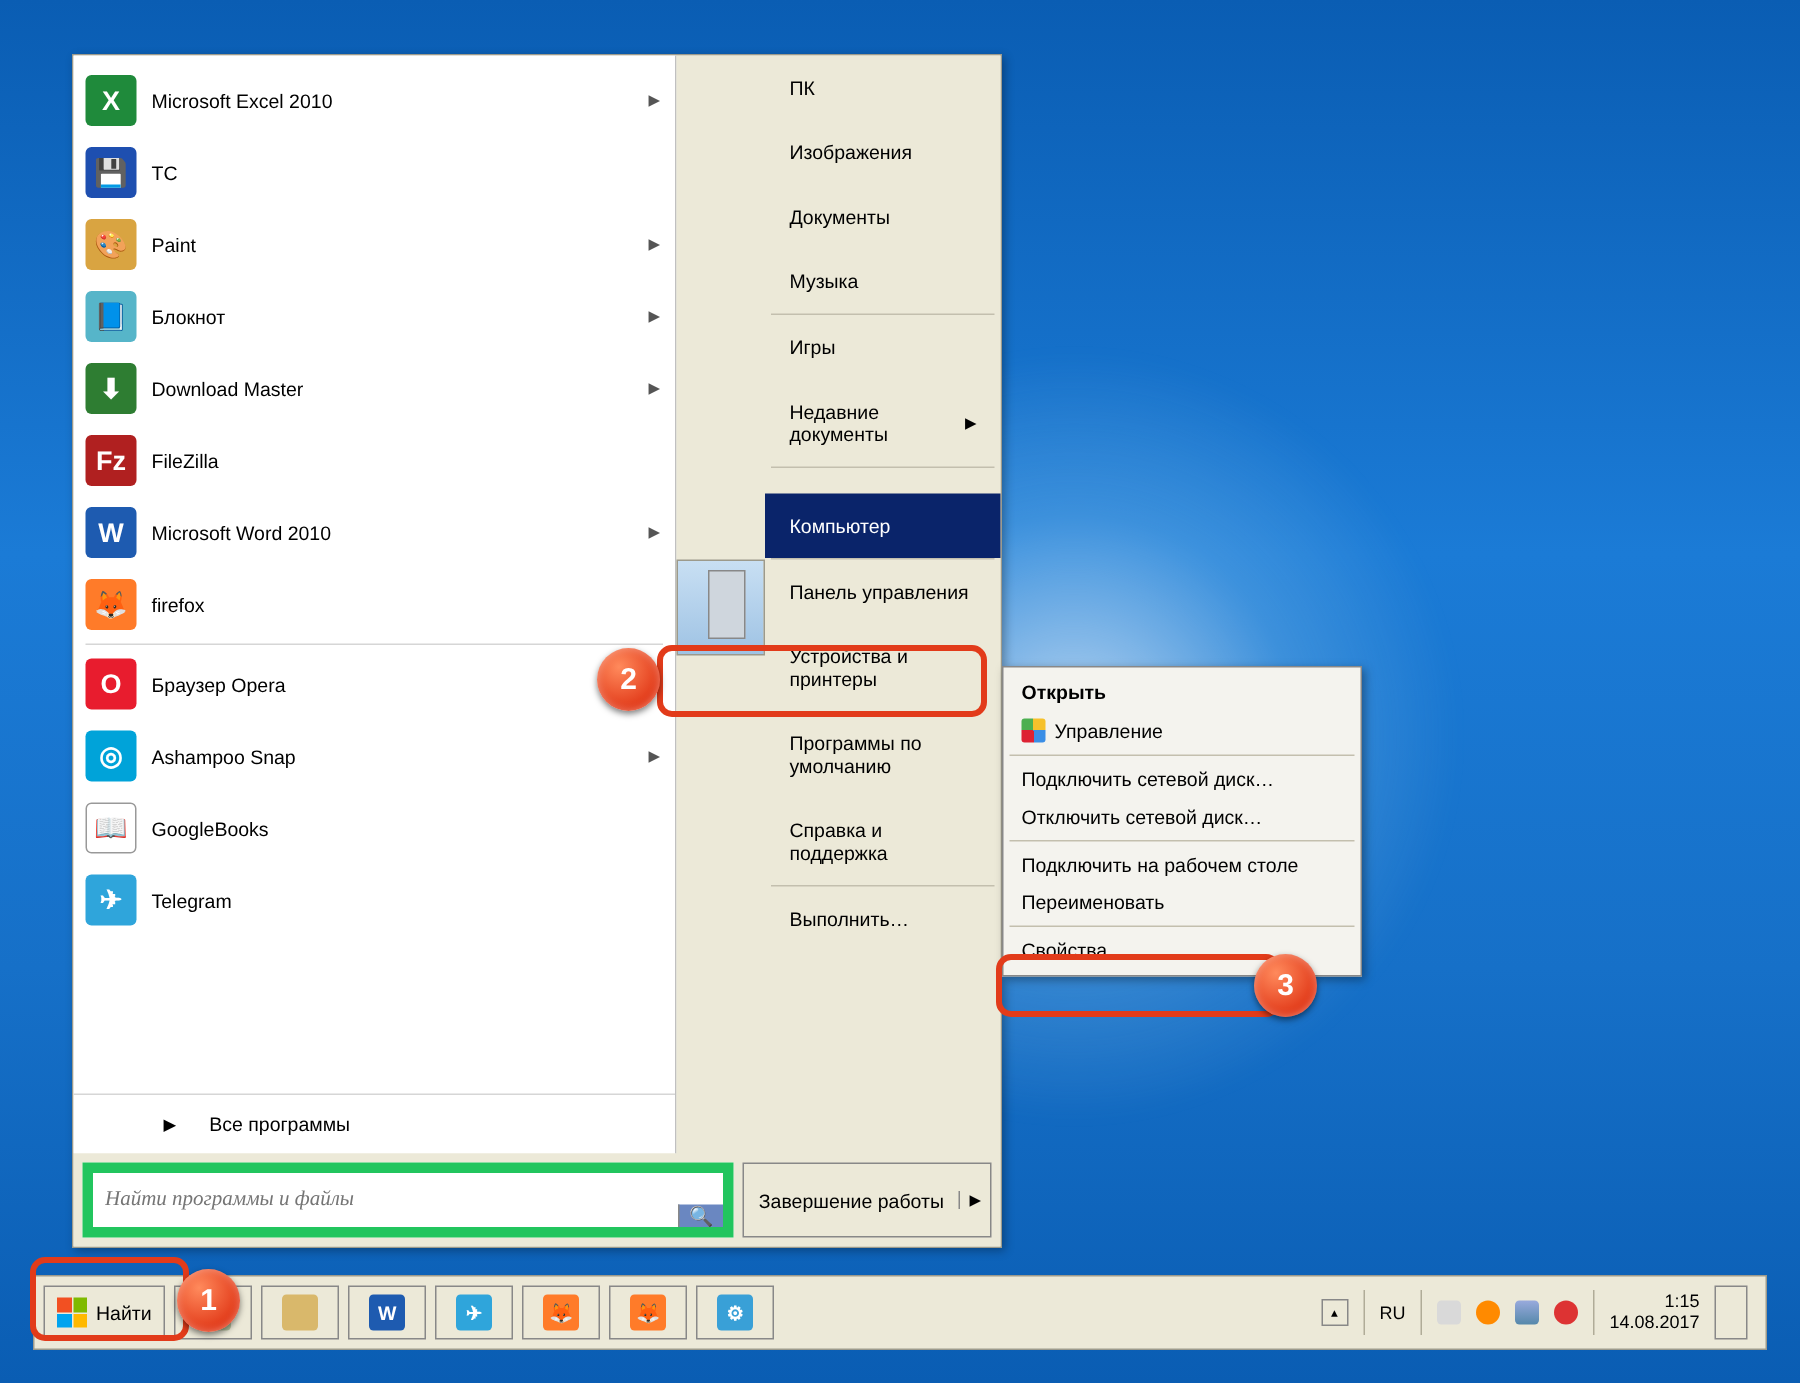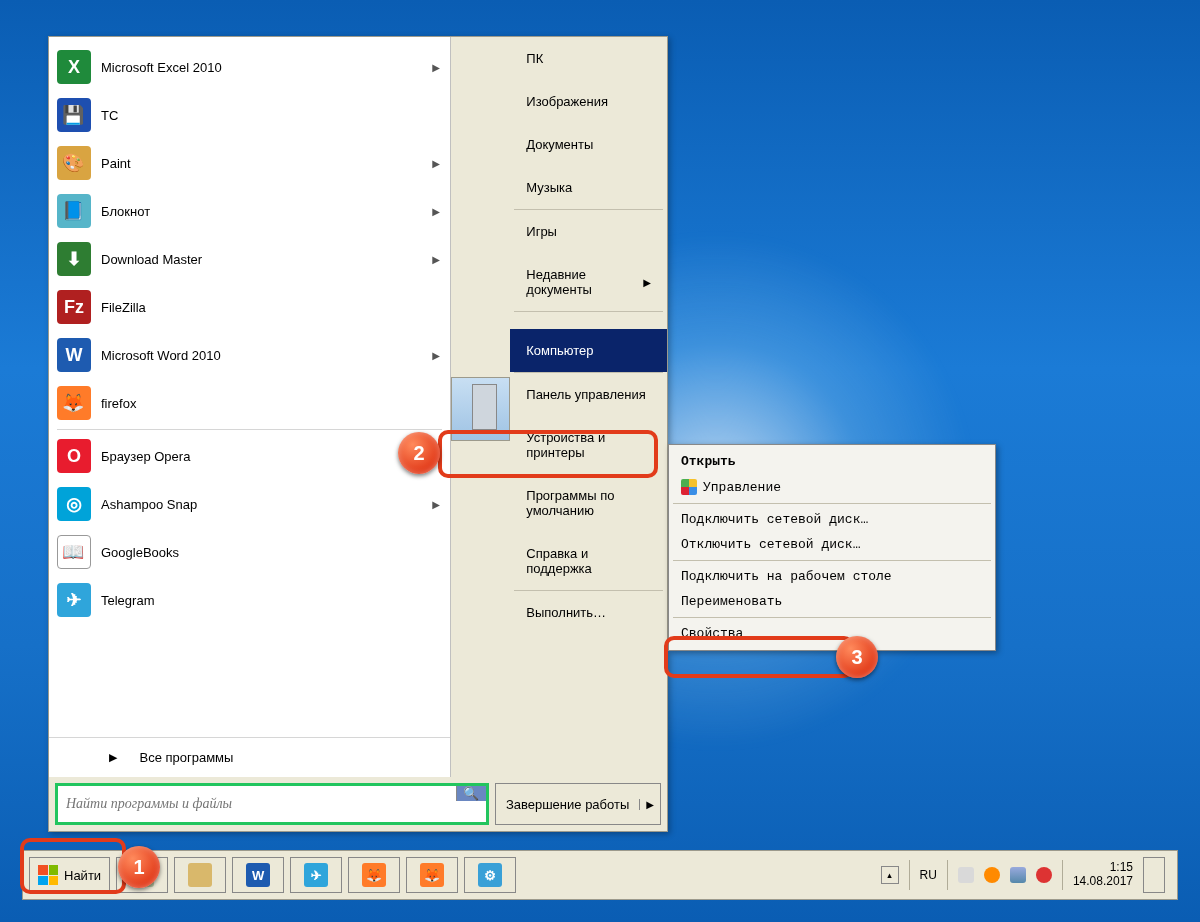--- a/index.html
+++ b/index.html
@@ -90,22 +90,22 @@
   .r-sep { border-top: 1px solid #c3bfae; margin: 0 4px; }
   .r-item .arrow { font-size: 10px; }
 
   .search-row {
     display: flex; align-items: stretch;
     padding: 6px; gap: 6px;
     background: #ece9d8;
   }
   .search-box {
     flex: 1; background: #fff;
-    border: 3px solid #22c55e;
-    display:flex; align-items:flex-start;
+    border: 7px solid #22c55e;
+    display:flex; align-items:flex-end;
   }
   .search-box input{
     flex:1; border:0; outline:0; font: italic 14px Tahoma;
     padding: 10px 8px; color:#777; background:transparent;
   }
   .search-btn{
     width:30px; background:#6a87c1; border-left:1px solid #888;
     display:flex;align-items:center;justify-content:center;color:#fff;
   }
   .shutdown {
@@ -115,26 +115,25 @@
   .shutdown .lbl{ padding: 0 10px; }
   .shutdown .drop{
     border-left:1px solid #888; padding:0 6px; font-size:10px;
     display:flex;align-items:center;
   }
 
   
   .context-menu{
     position:absolute;
     left: 668px; top: 444px;
-    width: 328px;
+    width: 240px;
     background:#f4f3ee;
     border:1px solid #888;
     box-shadow: 2px 2px 6px rgba(0,0,0,0.35);
     padding: 4px 2px;
-    font-family: Liberation Mono, monospace;
   }
   .ctx-item{
     padding: 5px 10px 5px 10px;
     cursor:pointer;
     display:flex; align-items:center; gap:6px;
   }
   .ctx-item.bold{ font-weight:bold; }
   .ctx-sep{ border-top:1px solid #c3bfae; margin:3px 2px; }
   .shield{ width:16px;height:16px; background: conic-gradient(#f6c12b 0 25%, #3a8ee6 0 50%, #d23 0 75%, #4caf50 0); border-radius:2px; }
 

